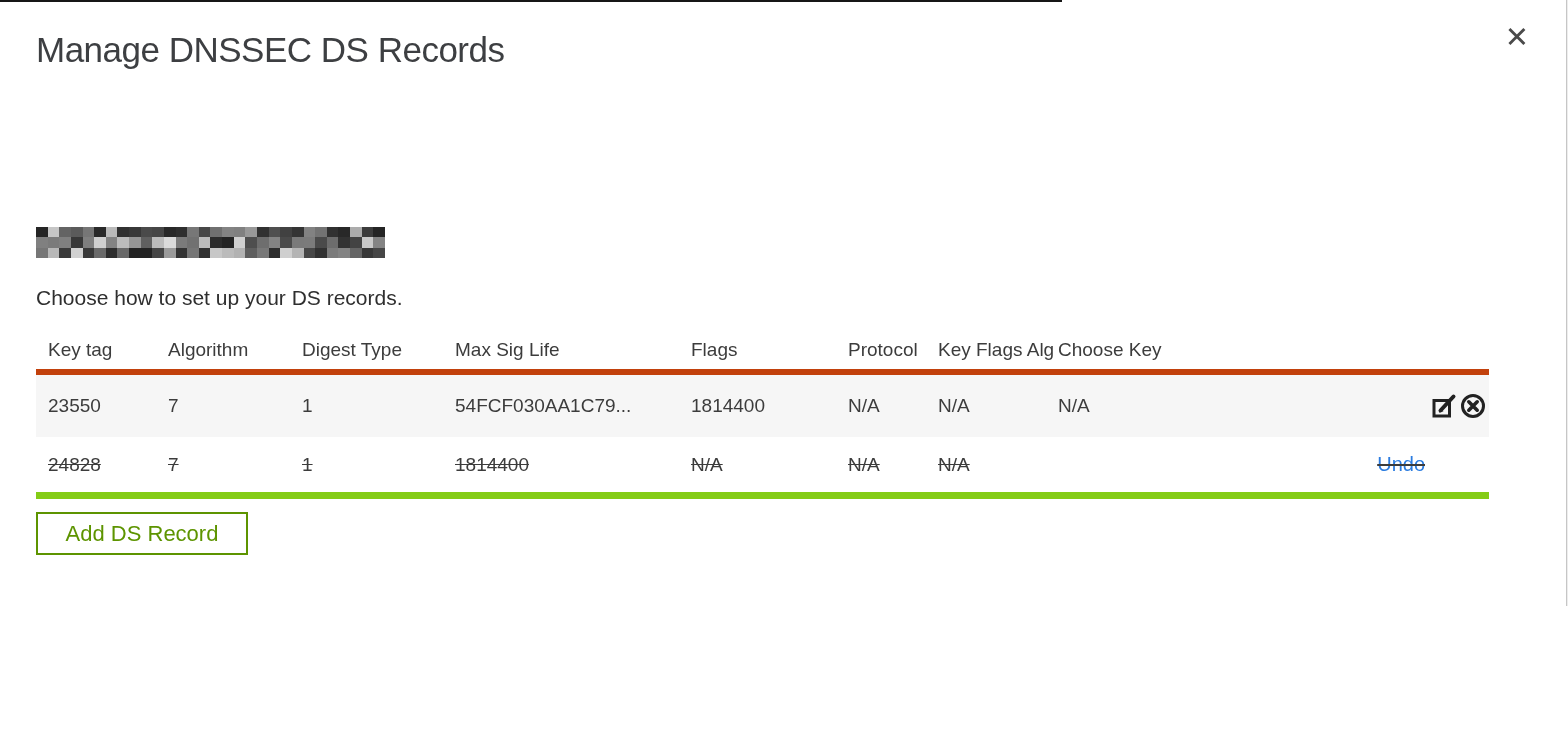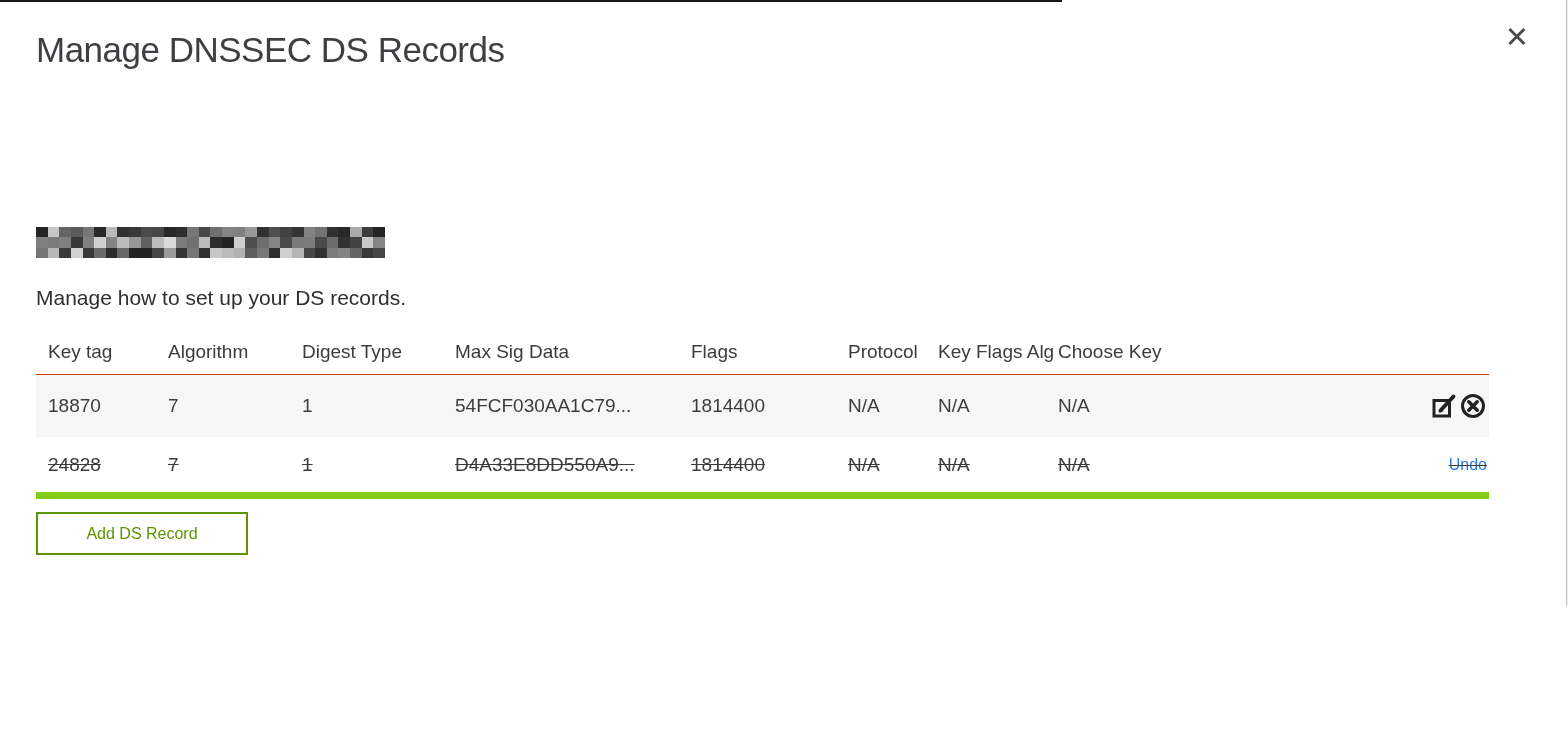--- a/index.html
+++ b/index.html
@@ -38,36 +38,36 @@
     font-size:21px; color:#2f2f2f;
   }
   
   .ds-table { position:absolute; left:36px; top:330px; width:1453px; }
   .thead, .tr {
     display:grid;
     grid-template-columns:120px 134px 153px 236px 157px 90px 120px 164px 1fr 62px;
     align-items:center;
     padding-left:12px;
   }
-  .thead { height:45px; border-bottom:1px solid #c2410c; }
+  .thead { height:45px; border-bottom:6px solid #c2410c; }
   .th { font-size:19px; color:#3c3c3c; white-space:nowrap; }
   .tr { height:62px; }
   .tr.shaded { background:#f6f6f6; }
   .tr:last-child { border-bottom:7px solid #84cc16; }
   .td { font-size:19px; color:#3c3c3c; white-space:nowrap; }
   .tr.deleted .td { text-decoration:line-through; }
   .td.actions { display:flex; justify-content:flex-end; align-items:center; gap:1px; padding-right:2px; }
   .icon-btn { width:28px; height:28px; cursor:pointer; display:inline-block; }
-  .undo-link { font-size:16px; color:#2b7ce0; text-decoration:none; cursor:pointer; }
+  .undo-link { font-size:20px; color:#2b7ce0; text-decoration:none; cursor:pointer; }
   .tr.deleted .td.actions .undo-link { text-decoration:none; }
   
   .add-btn {
     position:absolute; left:36px; top:512px; width:212px; height:43px;
     background:#ffffff; border:2px solid #5d9400; color:#5d9400;
-    font-size:16px; font-family:inherit; cursor:pointer;
+    font-size:22px; font-family:inherit; cursor:pointer;
   }
   
   .footer {
     position:absolute; left:0; top:622px; width:1566px; height:118px;
     background:#ececea;
   }
   .red-annotation {
     position:absolute; left:629px; top:632px; width:209px; height:100px;
     border:5px solid #ee1212; pointer-events:none;
   }
@@ -170,37 +170,37 @@
         <span style="background: rgb(180, 180, 180);"></span>
         <span style="background: rgb(71, 71, 71);"></span>
         <span style="background: rgb(49, 49, 49);"></span>
         <span style="background: rgb(123, 123, 123);"></span>
         <span style="background: rgb(131, 131, 131);"></span>
         <span style="background: rgb(101, 101, 101);"></span>
         <span style="background: rgb(56, 56, 56);"></span>
         <span style="background: rgb(70, 70, 70);"></span>
       </div>
 
-    <p class="subtitle">Manage how to set up your DS records.</p>
+    <p class="subtitle">Choose how to set up your DS records.</p>
 
     <div class="ds-table">
       <div class="thead" id="thead">
           <div class="th">Key tag</div>
           <div class="th">Algorithm</div>
           <div class="th">Digest Type</div>
-          <div class="th">Max Sig Data</div>
+          <div class="th">Max Sig Life</div>
           <div class="th">Flags</div>
           <div class="th">Protocol</div>
           <div class="th">Key Flags Alg</div>
           <div class="th">Choose Key</div>
           <div></div>
         </div>
       <div id="tbody">
           <div class="tr shaded">
-            <div class="td">18870</div>
+            <div class="td">23550</div>
             <div class="td">7</div>
             <div class="td">1</div>
             <div class="td">54FCF030AA1C79...</div>
             <div class="td">1814400</div>
             <div class="td">N/A</div>
             <div class="td">N/A</div>
             <div class="td">N/A</div>
             <div class="td"></div>
             <div class="td actions">
               <span class="icon-btn"><svg viewBox="0 0 28 28" width="28" height="28">
@@ -211,21 +211,20 @@
               <span class="icon-btn"><svg viewBox="0 0 28 28" width="28" height="28">
                   <circle cx="14" cy="14" r="10.5" fill="none" stroke="#222" stroke-width="3"></circle>
                   <path d="M9.8 9.8 L18.2 18.2 M18.2 9.8 L9.8 18.2" stroke="#222" stroke-width="3.6" stroke-linecap="round"></path>
                 </svg></span>
             </div>
           </div>
           <div class="tr deleted">
             <div class="td">24828</div>
             <div class="td">7</div>
             <div class="td">1</div>
-            <div class="td">D4A33E8DD550A9...</div>
             <div class="td">1814400</div>
             <div class="td">N/A</div>
             <div class="td">N/A</div>
             <div class="td">N/A</div>
             <div class="td"></div>
             <div class="td actions">
               <a class="undo-link">Undo</a>
             </div>
           </div>
         </div>

